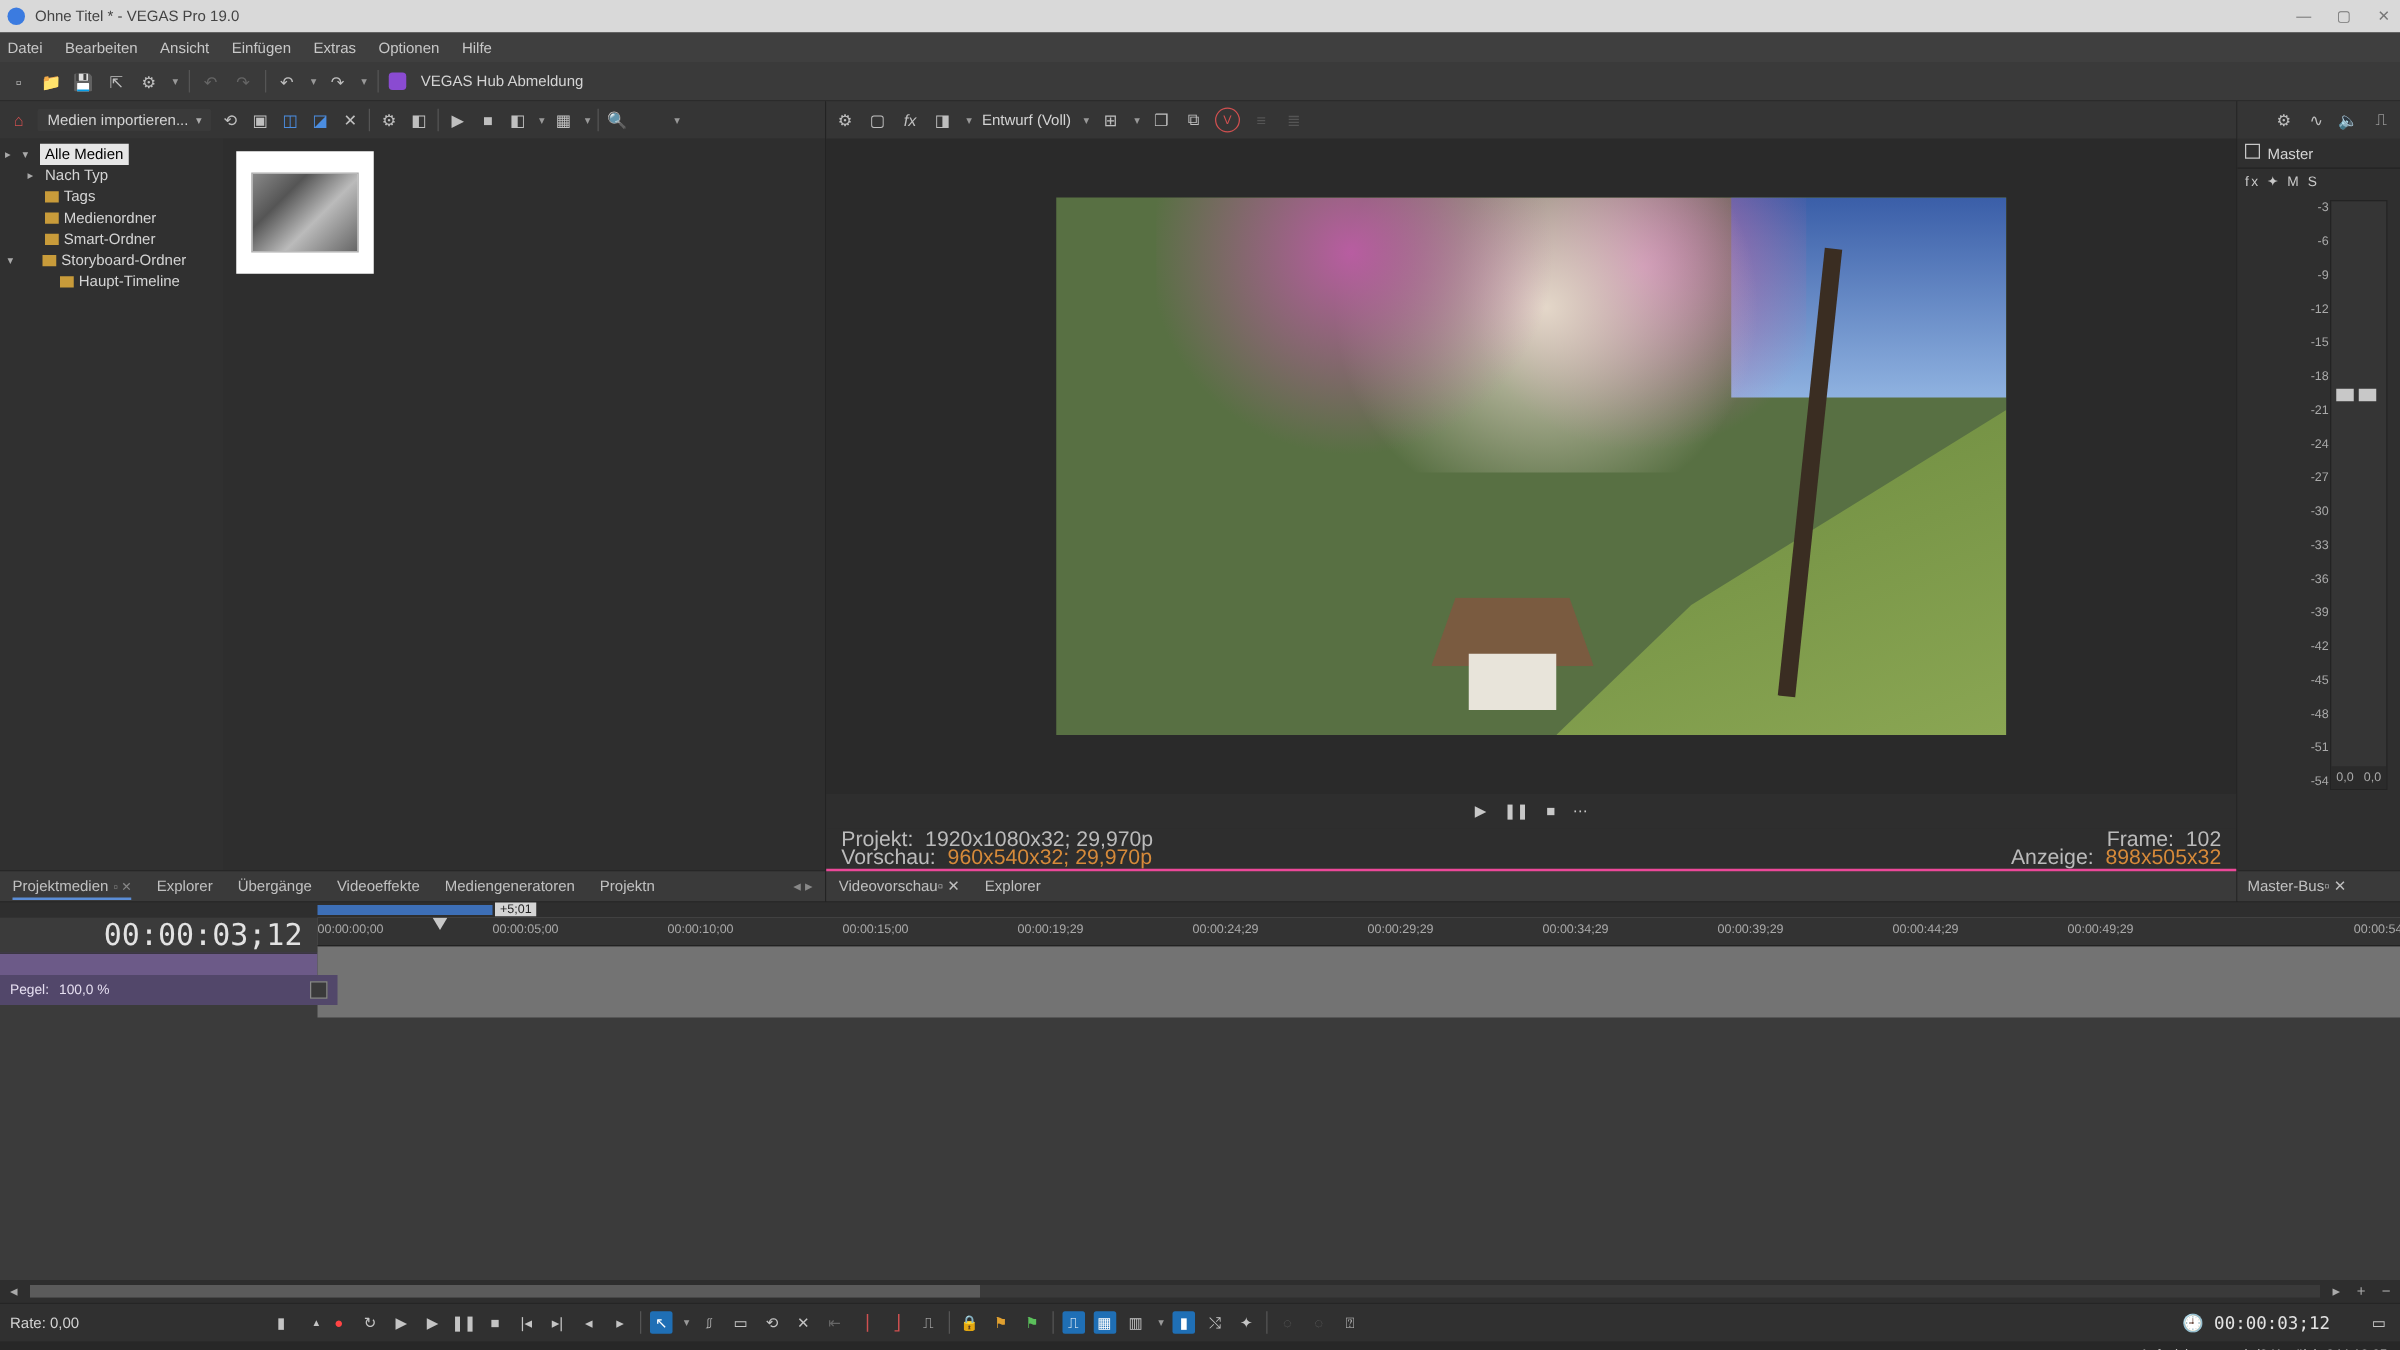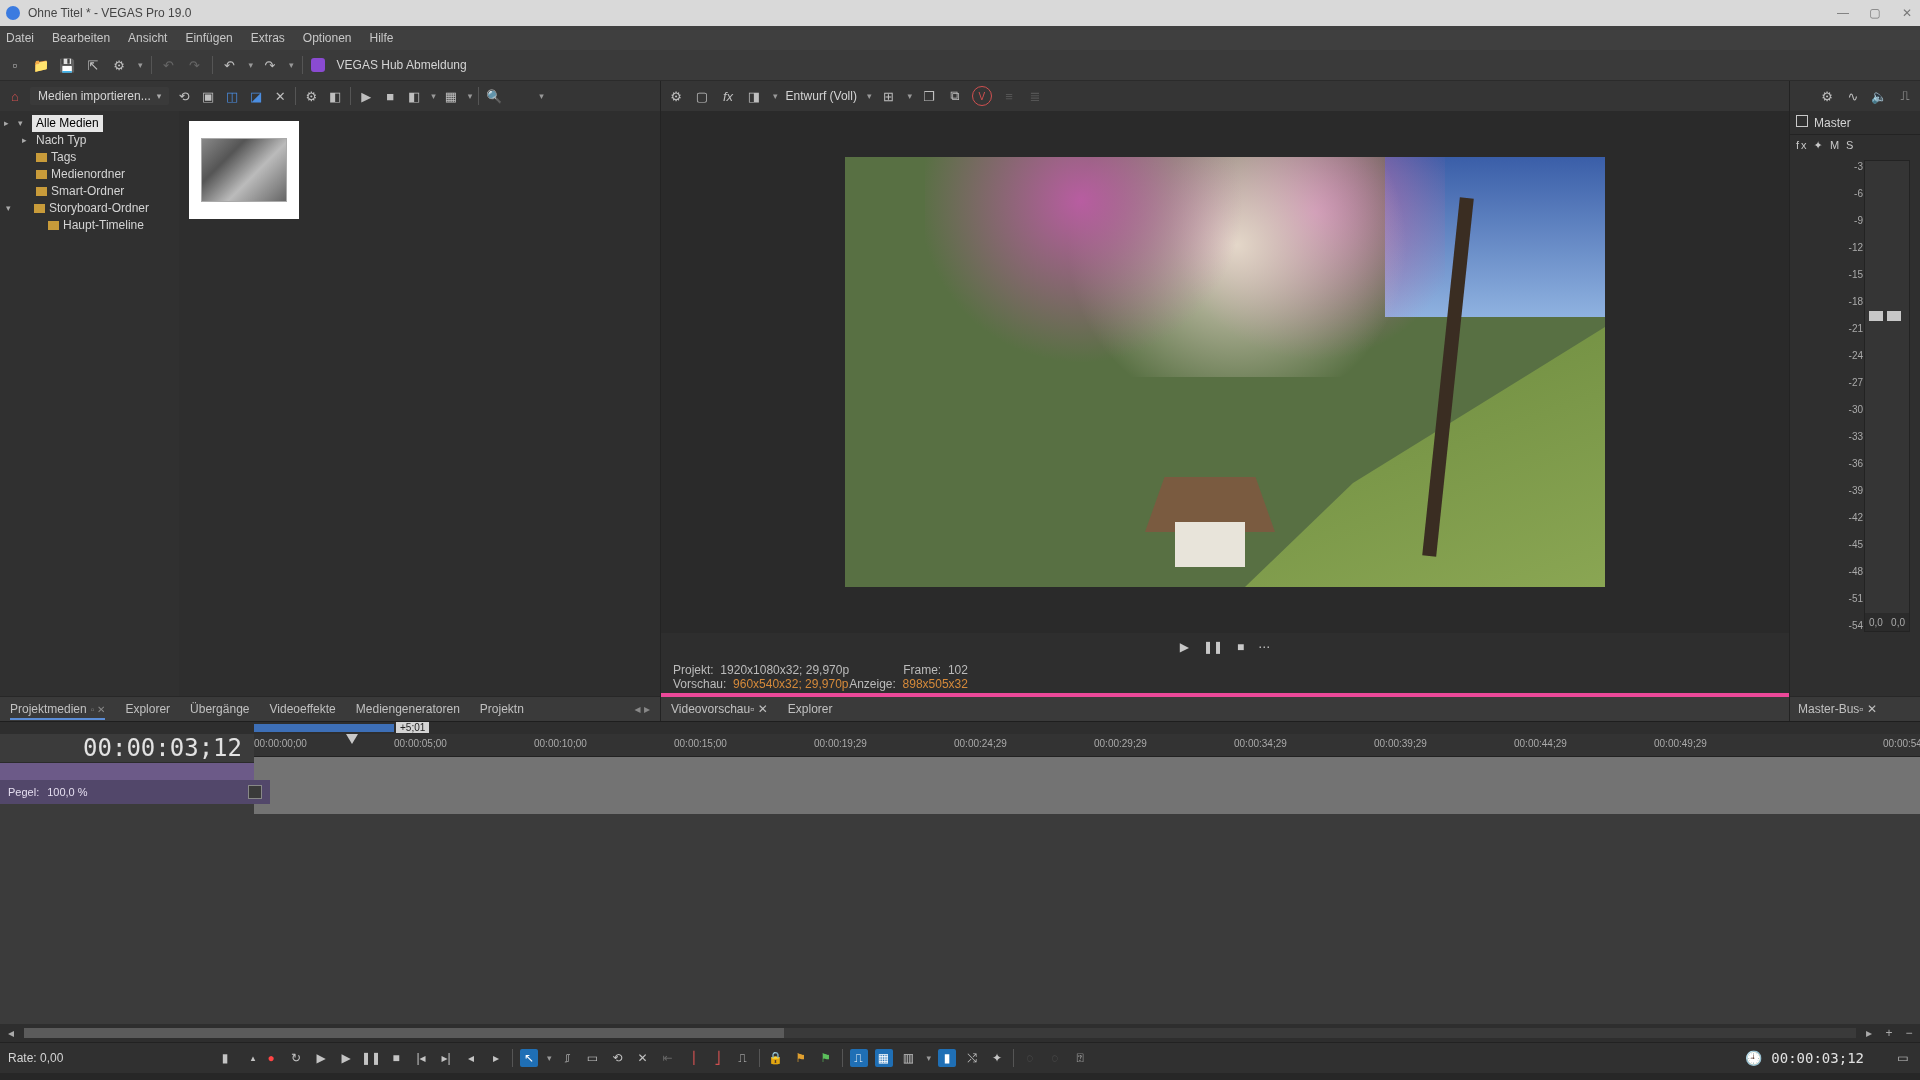--- a/index.html
+++ b/index.html
@@ -38,24 +38,24 @@
 .pm-toolbar{height:30px;background:#353535;display:flex;align-items:center;padding:0 6px;gap:8px}
 .preview-area{flex:1;display:flex;align-items:center;justify-content:center;background:#2a2a2a;position:relative}
 .preview-img{width:760px;height:430px;background:#587043;position:relative;overflow:hidden}
 .preview-img .sky{position:absolute;right:0;top:0;width:220px;height:160px;background:linear-gradient(#3a5ea8,#8fb2e0)}
 .preview-img .hill{position:absolute;right:0;bottom:0;width:360px;height:260px;background:linear-gradient(160deg,#6c8a3f,#8aa653);clip-path:polygon(0% 100%,100% 100%,100% 0%,30% 60%)}
 .preview-img .roof{position:absolute;left:300px;bottom:55px;width:130px;height:55px;background:#7a5b40;clip-path:polygon(0% 100%,100% 100%,85% 0%,15% 0%)}
 .preview-img .wall{position:absolute;left:330px;bottom:20px;width:70px;height:45px;background:#e8e4da}
 .preview-img .trunk{position:absolute;right:150px;top:40px;width:14px;height:360px;background:#3a2d22;transform:rotate(6deg)}
 .preview-img .bloss{position:absolute;left:80px;top:0;width:520px;height:220px;background:radial-gradient(circle at 30% 20%,#b85da1 0%,rgba(184,93,161,0) 40%),radial-gradient(circle at 60% 40%,#e4d7c9 0%,rgba(228,215,201,0) 50%),radial-gradient(circle at 75% 25%,#c06aa8 0%,rgba(192,106,168,0) 35%)}
 .transport{height:28px;background:#2e2e2e;display:flex;align-items:center;justify-content:center;gap:14px;color:#c8c8c8}
-.pm-status{display:flex;justify-content:flex-start;padding:2px 12px;font-size:12px;color:#bbb;line-height:14px}
+.pm-status{display:flex;justify-content:space-between;padding:2px 12px;font-size:17px;color:#bbb;line-height:14px}
 .pm-status .col{display:flex;flex-direction:column}
 .pm-status .accent{color:#d68a3a}
-.pm-tabs{height:24px;background:#3a3a3a;display:flex;align-items:center;gap:20px;padding:0 10px;font-size:12px;color:#c0c0c0;border-top:4px solid #ec4899}
+.pm-tabs{height:24px;background:#3a3a3a;display:flex;align-items:center;gap:20px;padding:0 10px;font-size:12px;color:#c0c0c0;border-top:2px solid #ec4899}
 .panel-right{width:130px;background:#2f2f2f;display:flex;flex-direction:column}
 .pr-toolbar{height:30px;background:#353535;display:flex;align-items:center;justify-content:flex-end;padding:0 6px;gap:8px}
 .pr-head{padding:4px 6px;font-size:12px;border-bottom:1px solid #232323}
 .pr-sub{padding:4px 6px;font-size:11px;letter-spacing:2px;color:#c8c8c8}
 .meterwrap{flex:1;display:flex;justify-content:flex-end;padding:4px 10px}
 .meter{width:44px;height:470px;background:#353535;position:relative;border:1px solid #232323}
 .meter .ticks{position:absolute;right:46px;top:0;bottom:0;width:32px;display:flex;flex-direction:column;justify-content:space-between;font-size:10px;color:#aaa;text-align:right}
 .meter .peak{position:absolute;left:4px;top:150px;width:14px;height:10px;background:#c8c8c8}
 .meter .peak2{left:22px}
 .meter .ro{position:absolute;left:0;right:0;bottom:0;height:18px;background:#2b2b2b;color:#aaa;font-size:10px;display:flex;justify-content:space-between;padding:0 4px;align-items:center}

